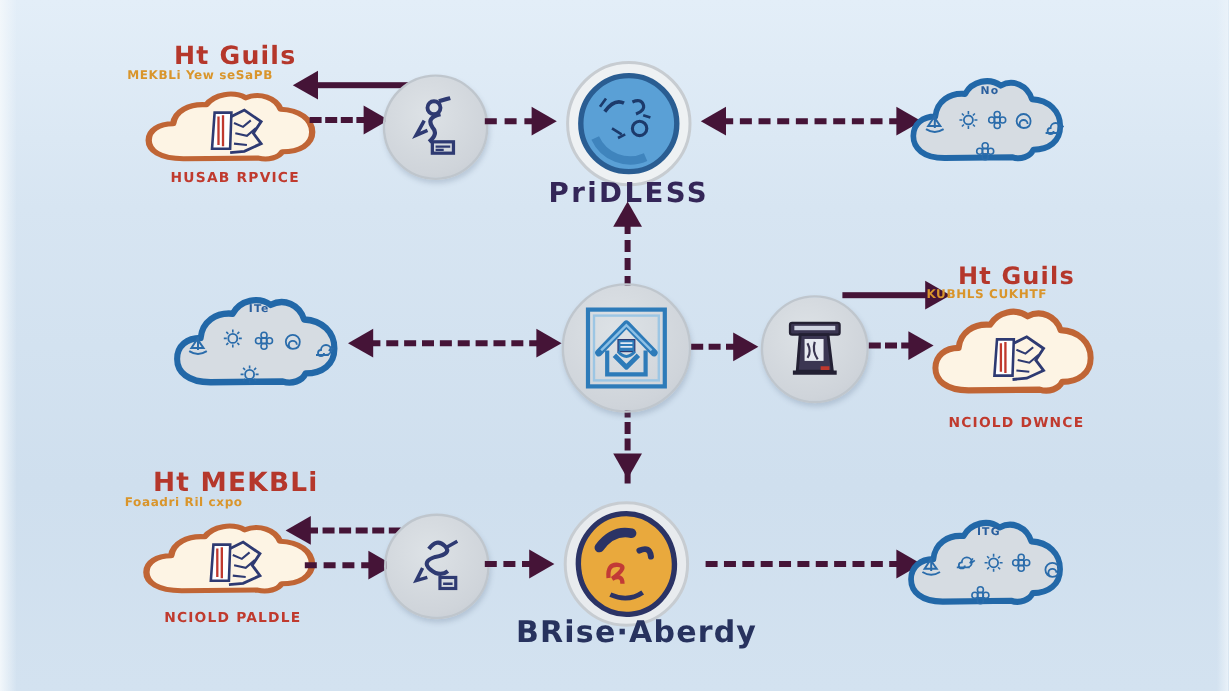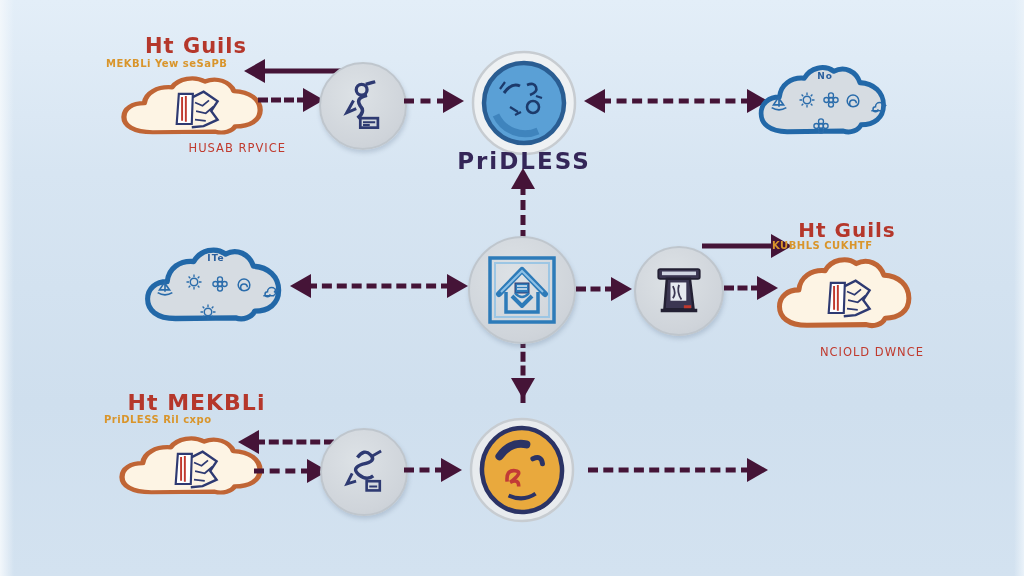--- a/index.html
+++ b/index.html
@@ -9,21 +9,21 @@
     font-family:"DejaVu Sans","Liberation Sans",sans-serif;
   }
   .stage:before{content:"";position:absolute;left:0;top:0;bottom:0;width:14px;
     background:linear-gradient(90deg,#f2f7fb,rgba(242,247,251,0));}
   .stage:after{content:"";position:absolute;right:0;top:0;bottom:0;width:10px;
     background:linear-gradient(270deg,#eaf2f9,rgba(234,242,249,0));}
   .abs{position:absolute;}
   
   .title{color:#b5372b;font-weight:700;font-size:21px;text-align:center;letter-spacing:1px;}
   .subtitle{color:#d9952b;font-weight:700;font-size:10px;text-align:left;letter-spacing:.5px;}
-  .caption{color:#c03a2e;font-weight:400;font-size:11.5px;text-align:right;letter-spacing:1px;}
+  .caption{color:#c03a2e;font-weight:700;font-size:11.5px;text-align:center;letter-spacing:1px;}
   .hublabel{font-weight:700;text-align:center;letter-spacing:2px;}
   .hublabel.one{color:#342658;font-size:23px;}
   .hublabel.three{color:#27325e;font-size:25px;letter-spacing:1px;}
   .tinytext{position:absolute;left:50%;transform:translateX(-50%);top:11px;
     color:#2a5f9e;font-size:9px;font-weight:700;letter-spacing:1px;}
   
   .cloud{position:absolute;}
   .cloud svg.shape{position:absolute;inset:0;width:100%;height:100%;}
   .cloud.orange svg.shape use{fill:#fdf4e4;stroke:#c06535;stroke-width:8;}
   .cloud.blue svg.shape use{fill:#d6dce2;stroke:#2268a8;stroke-width:8;}
@@ -272,30 +272,31 @@
     <svg class="shape" viewBox="0 0 240 140" preserveAspectRatio="none">
         <use href="#cloudPath"></use>
       </svg>
     <svg class="center-doodle" width="56" height="48" viewBox="0 0 52 44">
         <use href="#doc"></use>
       </svg>
   </div>
   <div class="abs caption" style="left:770px;top:345px;width:154px;">NCIOLD DWNCE</div>
 
   <div class="abs title" style="left:104px;top:390px;width:185px;font-size:22px;">Ht MEKBLi</div>
-  <div class="abs subtitle" style="left:104px;top:414px;width:185px;">PriDLESS Ril cxpo</div>
+  <div class="abs subtitle" style="left:104px;top:414px;width:185px;">Foaadri Ril cxpo</div>
 
   <div class="cloud orange" style="left:114px;top:432px;width:160px;height:74px;">
     <svg class="shape" viewBox="0 0 240 140" preserveAspectRatio="none">
         <use href="#cloudPath"></use>
       </svg>
     <svg class="center-doodle" width="56" height="48" viewBox="0 0 52 44">
         <use href="#doc"></use>
       </svg>
   </div>
+  <div class="abs caption" style="left:108px;top:507px;width:172px;">NCIOLD PALDLE</div>
 
   <div class="arrow l" style="left:238px;top:430px;width:98px;">
     <div class="shaft"></div>
       <div class="head hl"></div>
   </div>
   <div class="arrow r" style="left:252px;top:459px;width:76px;">
     <div class="shaft"></div>
       <div class="head hr"></div>
   </div>
 
@@ -315,20 +316,47 @@
       <circle cx="54" cy="54" r="51" fill="#e8ebee" stroke="#c7ccd1" stroke-width="2.5"></circle>
       <g transform="rotate(-6 54 54)">
         <ellipse cx="54" cy="54" rx="40" ry="42" fill="#e9a93d" stroke="#2b3365" stroke-width="4.5"></ellipse>
         <path d="M33 38 q13 -14 28 -9" stroke="#2b3365" stroke-width="8" fill="none" stroke-linecap="round"></path>
         <path d="M66 44 q9 -3 9 6" stroke="#2b3365" stroke-width="5" fill="none" stroke-linecap="round"></path>
         <path d="M38 64 q0 -12 9 -10 t-6 11 q9 -3 8 5" stroke="#c23a36" stroke-width="3.6" fill="none"></path>
         <path d="M38 78 q14 8 27 1" stroke="#2b3365" stroke-width="4" fill="none"></path>
       </g>
     </svg>
   </div>
+  <div class="abs hublabel three" style="left:430px;top:512px;width:200px;">BRise·Aberdy</div>
 
   <div class="arrow r" style="left:586px;top:458px;width:182px;">
     <div class="shaft"></div>
       <div class="head hr"></div>
   </div>
 
+  <div class="cloud blue" style="left:752px;top:428px;width:144px;height:90px;">
+    <svg class="shape" viewBox="0 0 240 140" preserveAspectRatio="none">
+        <use href="#cloudPath"></use>
+      </svg>
+    <span class="tinytext">ITG</span>
+    <div class="doodles">
+      <svg style="left:9%;top:38%;" width="22" height="22" viewBox="0 0 24 24">
+          <use href="#boat"></use>
+        </svg>
+      <svg style="left:29%;top:32%;" width="20" height="20" viewBox="0 0 24 24">
+          <use href="#snail"></use>
+        </svg>
+      <svg style="left:46%;top:34%;" width="20" height="20" viewBox="0 0 24 24">
+          <use href="#sun"></use>
+        </svg>
+      <svg style="left:62%;top:34%;" width="20" height="20" viewBox="0 0 24 24">
+          <use href="#flower"></use>
+        </svg>
+      <svg style="left:80%;top:40%;" width="20" height="20" viewBox="0 0 24 24">
+          <use href="#shell"></use>
+        </svg>
+      <svg style="left:38%;top:64%;" width="20" height="20" viewBox="0 0 24 24">
+          <use href="#flower"></use>
+        </svg>
+    </div>
+  </div>
 
 </div>
 
 </body></html>

